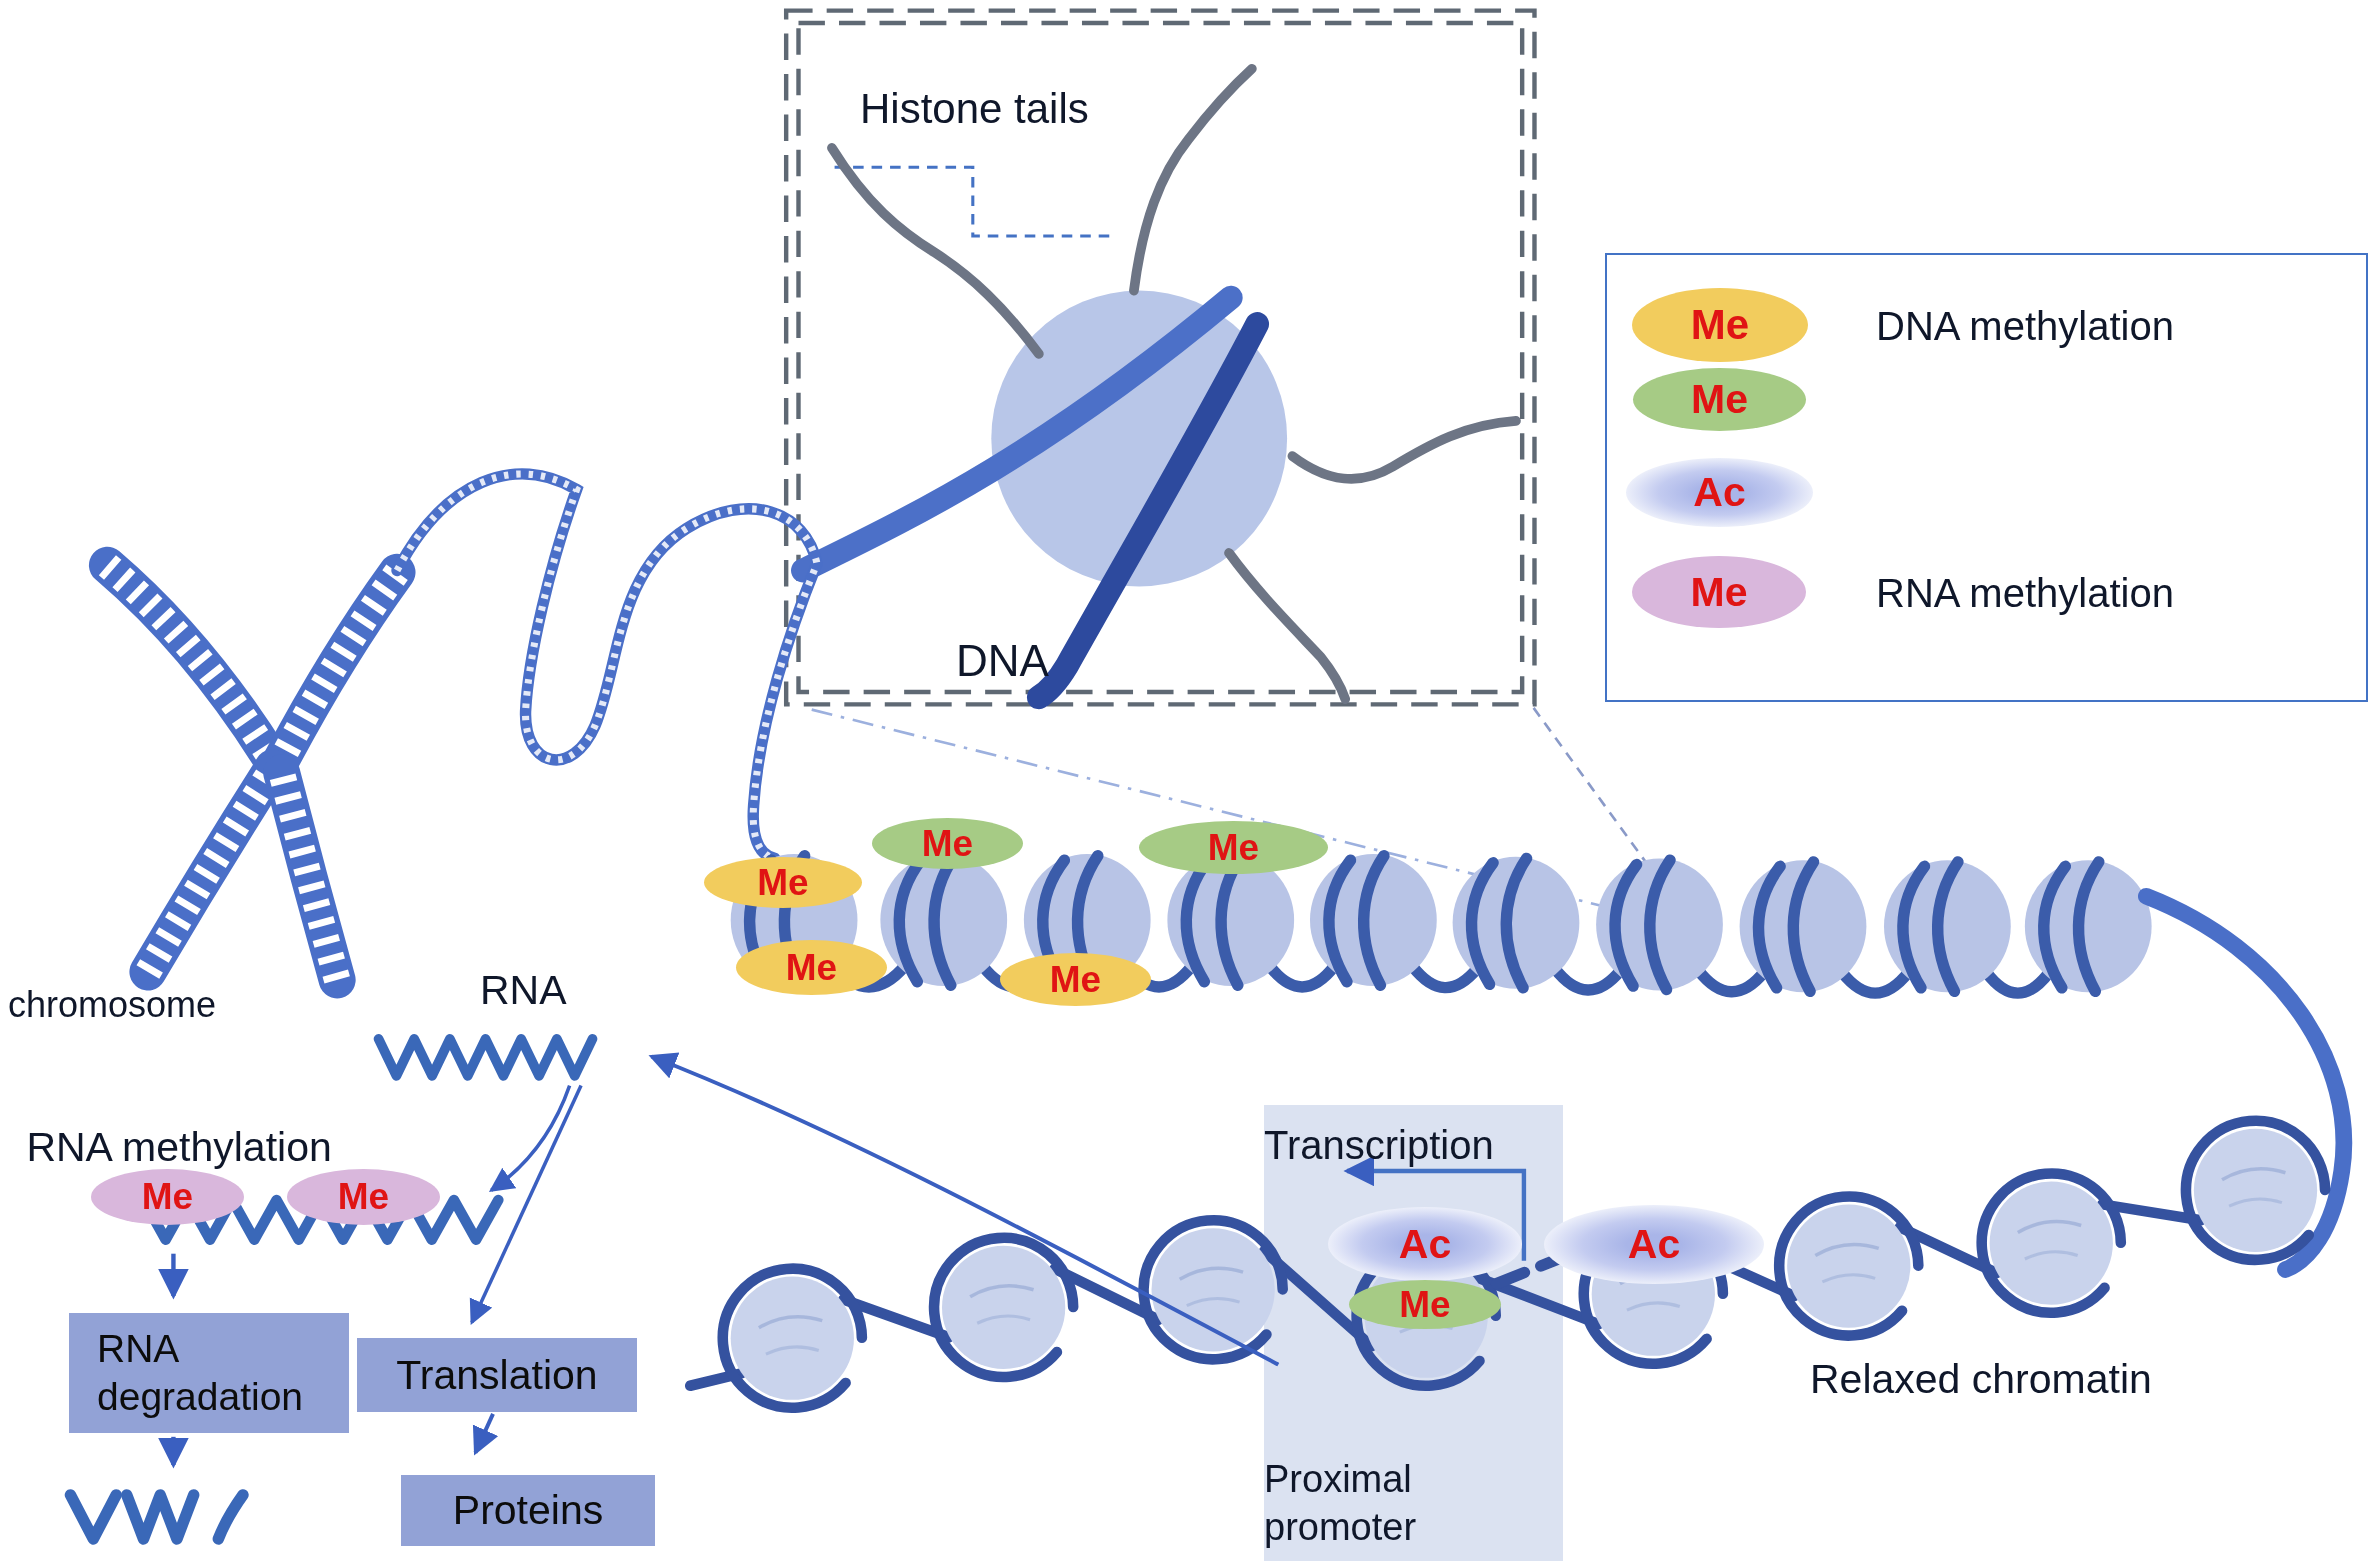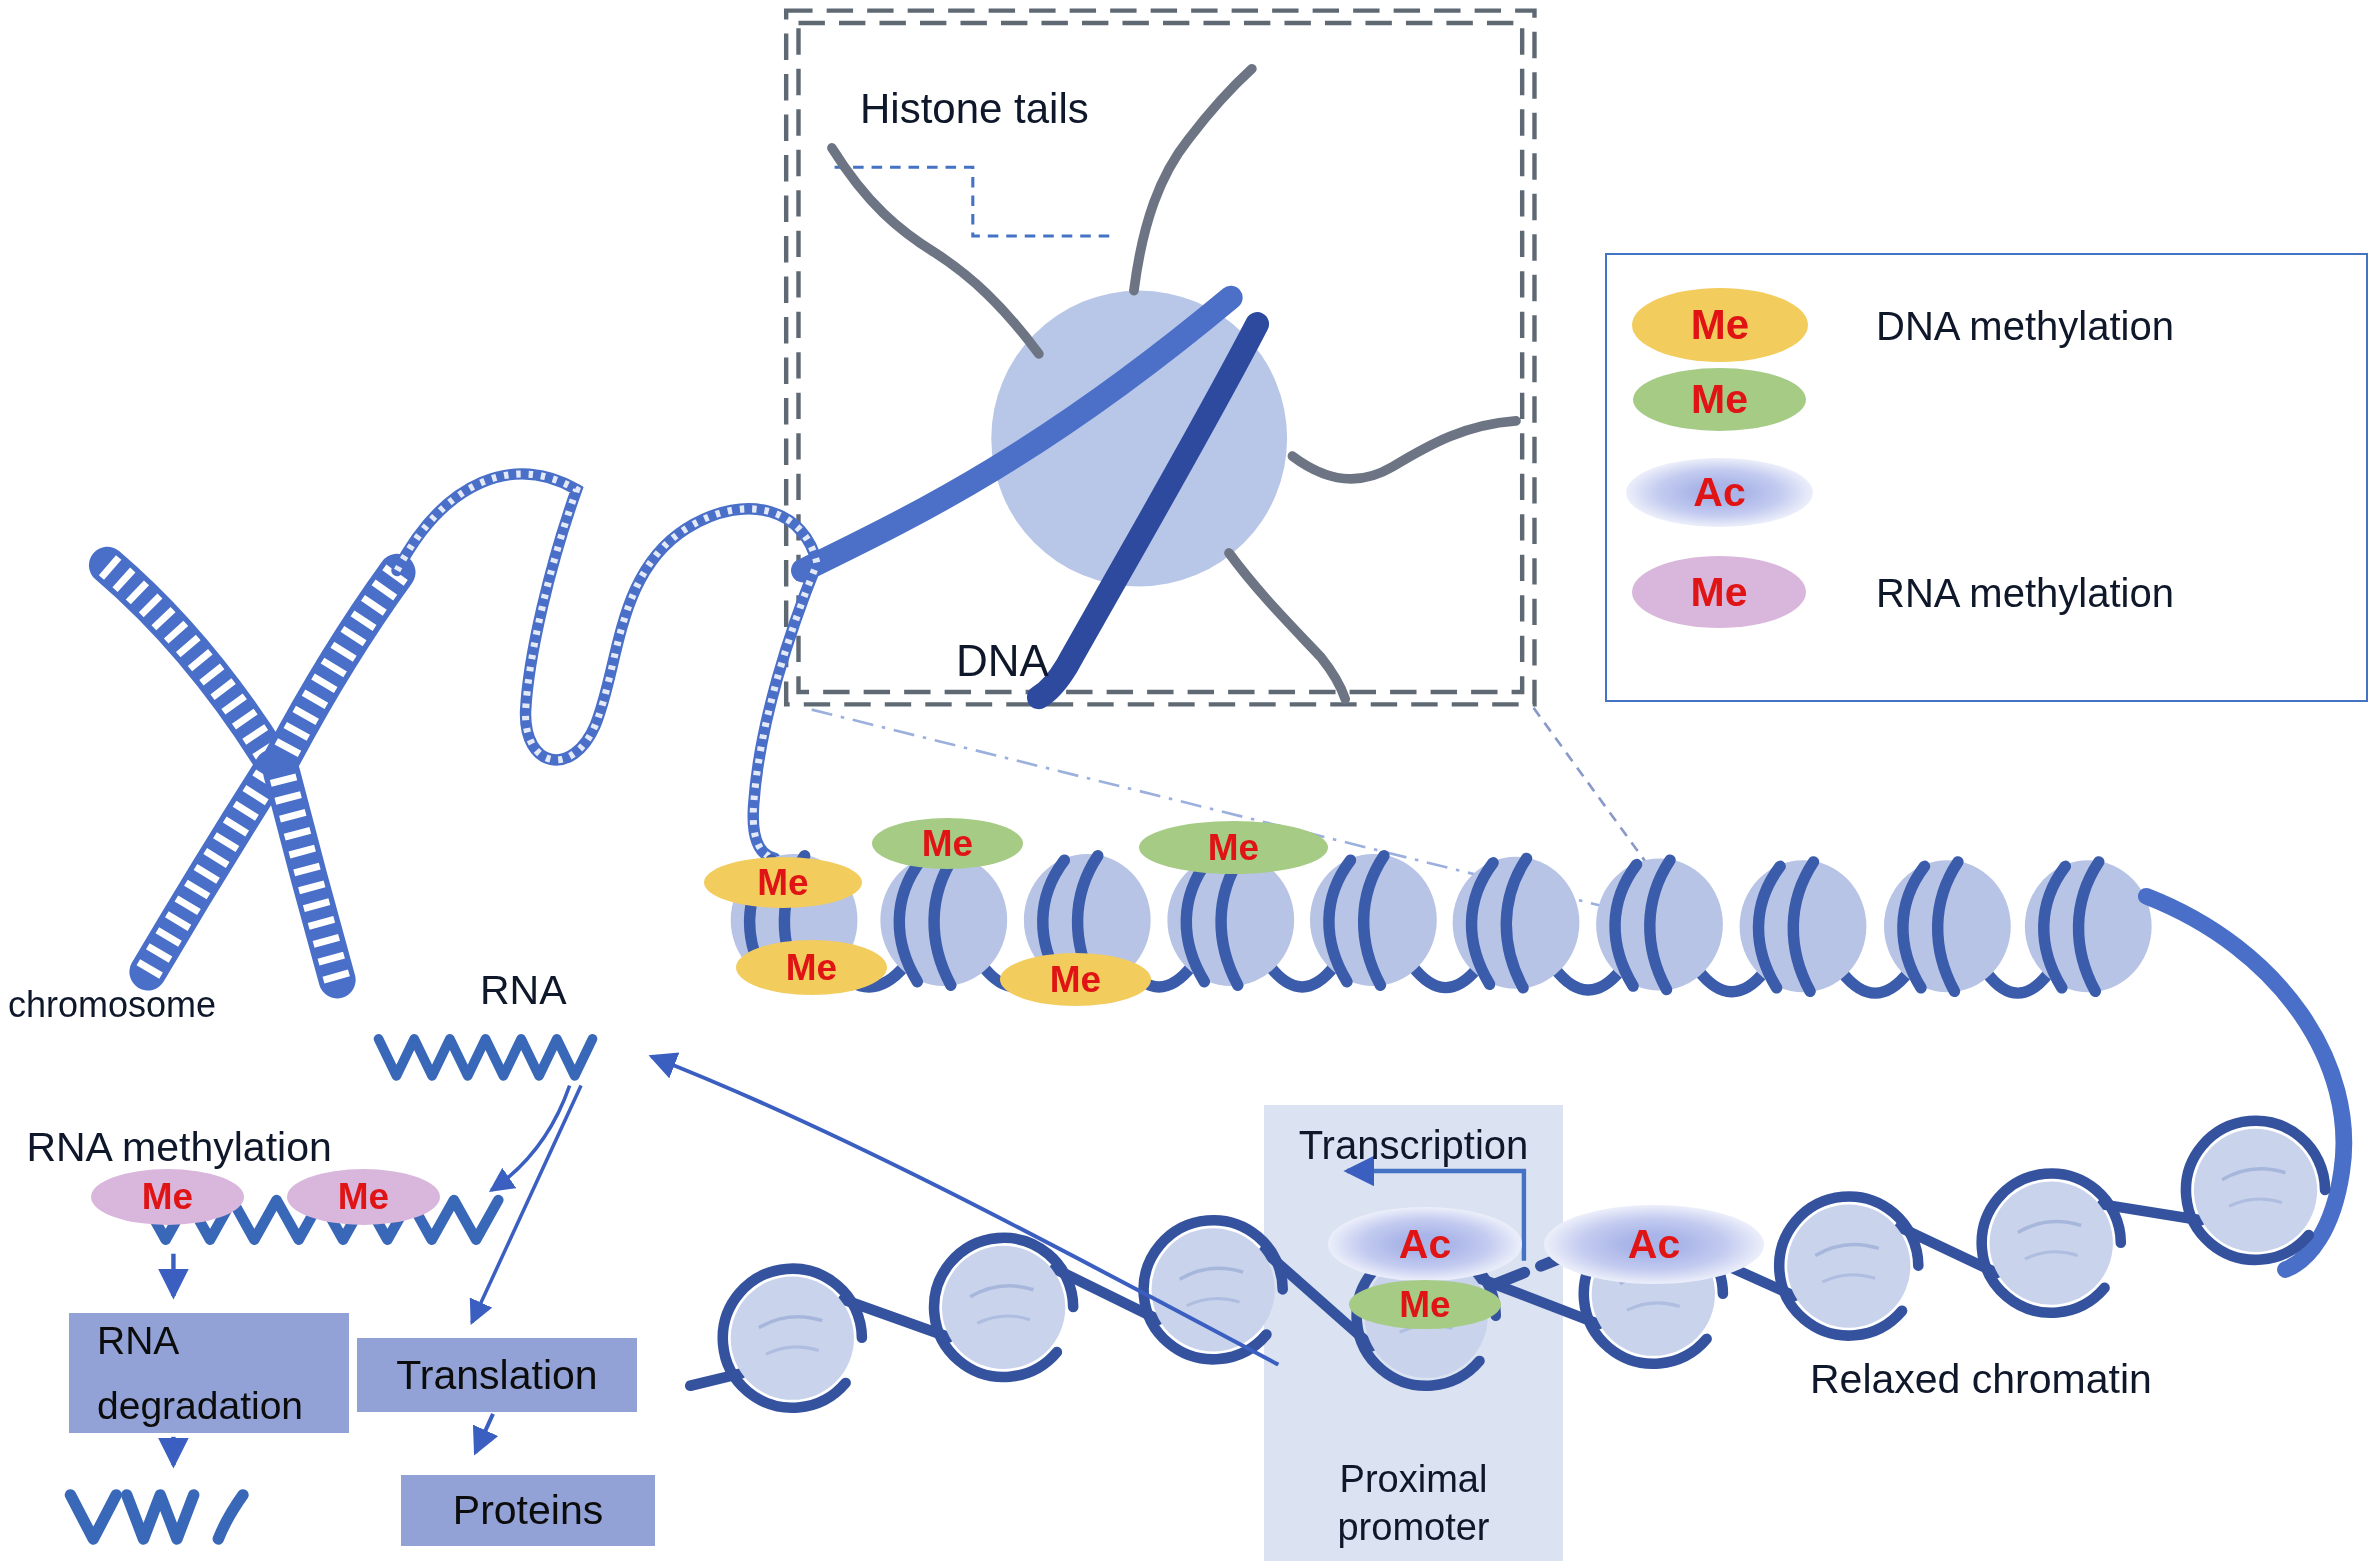--- a/index.html
+++ b/index.html
@@ -14,21 +14,21 @@
       color:#e01414;font-weight:bold;text-align:center;}
   .mk.yellow{background:#f2cc5d;}
   .mk.green{background:#a6cb85;}
   .mk.pink{background:#d9b7dc;}
   .mk.ac{background:radial-gradient(50% 50% at 50% 50%, #a9b5e8 25%, #c3cbf0 65%, #eceffa 100%);}
   .legend-box{position:absolute;z-index:0;background:#ffffff;border:2.6px solid #4373c5;}
   .promoter-box{background:#dbe2f1;}
   .pbox{position:absolute;z-index:2;background:#92a2d6;color:#0c0c0c;
         display:flex;align-items:center;justify-content:center;text-align:center;}
   .pbox.left{justify-content:flex-start;text-align:left;}
-  .center{text-align:center;white-space:normal;}
+  .center{white-space:normal;}
 </style>
 </head>
 <body>
 
 <div class="stage">
 
   <div class="bgbox promoter-box" style="left:1264px;top:1105px;width:299px;height:456px;"></div>
 
   <div class="legend-box" style="left:1605px;top:253px;width:763px;height:449px;"></div>
 
@@ -212,21 +212,21 @@
   <div class="mk yellow" style="left:1000px;top:953px;width:151px;height:53px;font-size:37px;">Me</div>
   <div class="mk green" style="left:1139px;top:821px;width:189px;height:53px;font-size:37px;">Me</div>
 
   <div class="mk ac" style="left:1328px;top:1207px;width:194px;height:74px;font-size:41px;">Ac</div>
   <div class="mk green" style="left:1349px;top:1280px;width:152px;height:49px;font-size:37px;">Me</div>
   <div class="mk ac" style="left:1544px;top:1205px;width:220px;height:79px;font-size:41px;">Ac</div>
 
   <div class="mk pink" style="left:91px;top:1169px;width:153px;height:56px;font-size:37px;">Me</div>
   <div class="mk pink" style="left:287px;top:1169px;width:153px;height:56px;font-size:37px;">Me</div>
 
-  <div class="pbox left" style="left:69px;top:1313px;width:280px;height:120px;padding-left:28px;font-size:39px;line-height:65px;">
+  <div class="pbox left" style="left:69px;top:1313px;width:280px;height:120px;padding-left:28px;font-size:39px;line-height:48px;">
     <span class="center" style="text-align:left;width:203px;">RNA degradation</span>
   </div>
   <div class="pbox" style="left:357px;top:1338px;width:280px;height:74px;font-size:41px;">
     <span>Translation</span>
   </div>
   <div class="pbox" style="left:361px;top:1475px;width:254px;height:71px;font-size:41px;margin-left:40px;">
     <span>Proteins</span>
   </div>
 
 </div>

